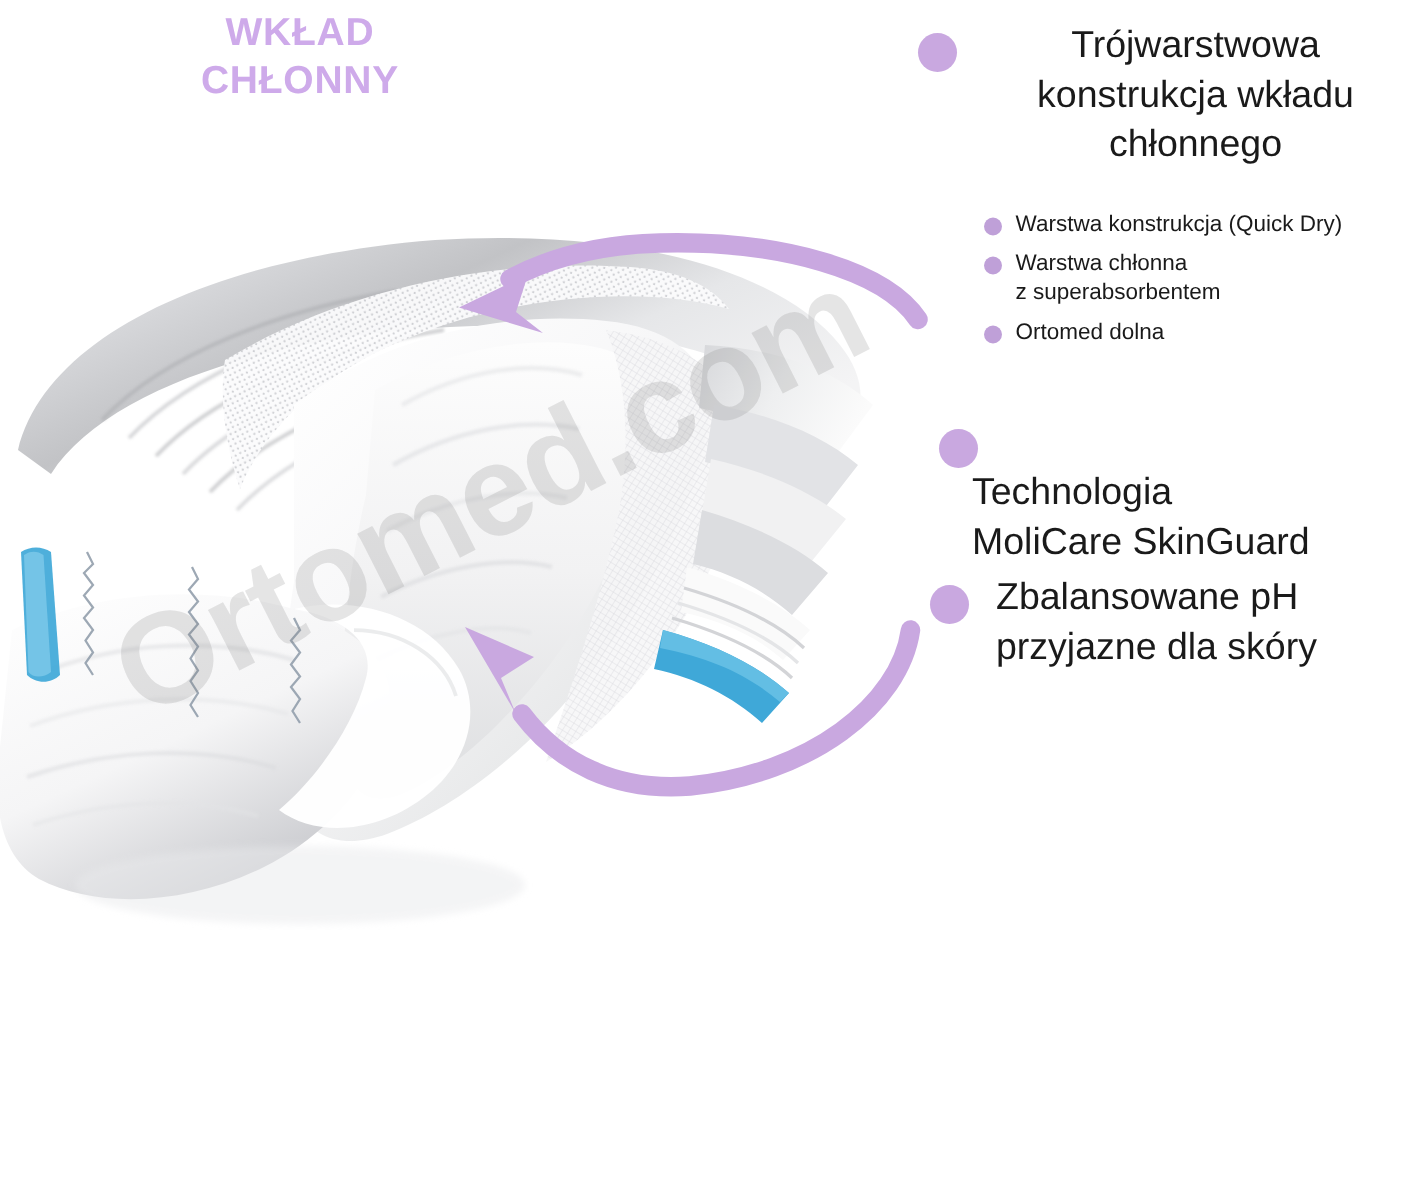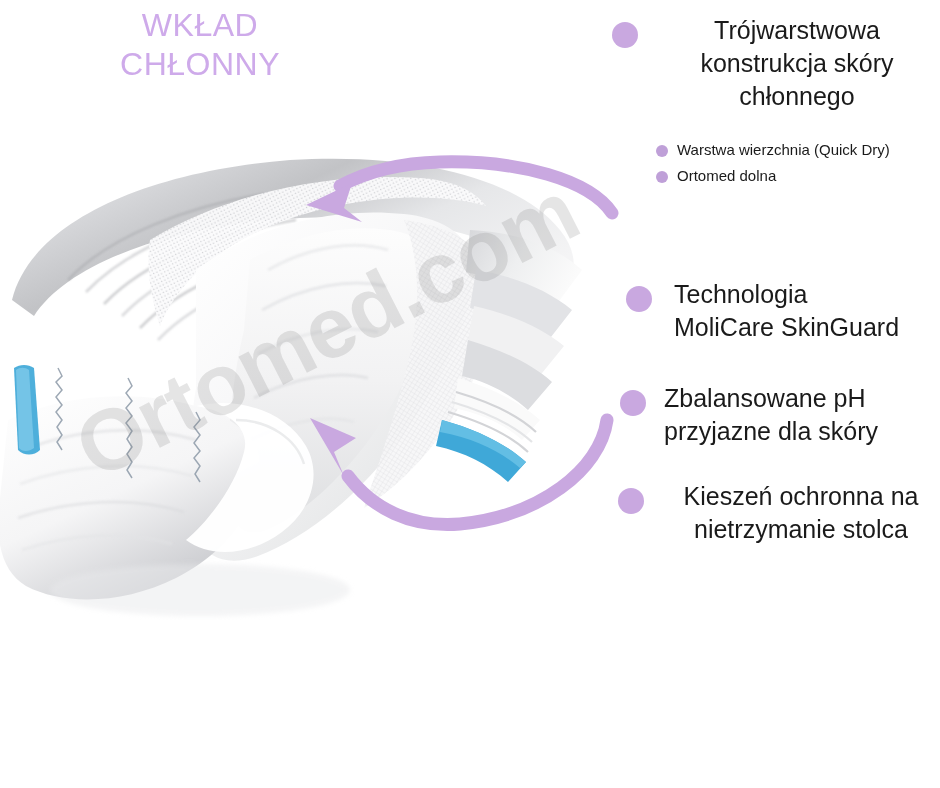--- a/index.html
+++ b/index.html
@@ -17,22 +17,22 @@
   }
 
   
   #title {
     position: absolute;
     left: 0px;
     top: 6px;
     width: 400px;
     text-align: center;
     color: #ceaaea;
-    font-weight: normal;
-    font-size: 32px;
+    font-weight: bold;
+    font-size: 26px;
     line-height: 1.22;
     letter-spacing: 0.5px;
     white-space: pre-line;
     user-select: none;
   }
 
   
   #photo-area {
     position: absolute;
     left: 0px;
@@ -101,21 +101,21 @@
     flex: 1;
     color: #1a1a1a;
     font-size: 25px;
     line-height: 1.32;
     white-space: pre-line;
   }
 
   #feature-0 { left: 0px;  top: 14px;  width: 328px; }
   #feature-0 .feature-text { text-align: center; padding-left: 16px; }
 
-  #feature-1 { left: 14px; top: 278px; width: 314px; }
+  #feature-1 { left: 14px; top: 278px; width: 314px; flex-direction: column; }
   #feature-1 .feature-text { text-align: left; padding-left: 22px; }
 
   #feature-2 { left: 8px;  top: 382px; width: 320px; }
   #feature-2 .feature-text { text-align: left; padding-left: 18px; }
 
   #feature-3 { left: 6px;  top: 480px; width: 322px; }
   #feature-3 .feature-text { text-align: center; padding-left: 18px; }
 
   
   #sublist {
@@ -302,50 +302,50 @@
     <path d="M607 420 C600 470 540 516 460 524 C410 528 372 508 348 476" stroke="#c9a8e0" stroke-width="13" fill="none" stroke-linecap="round"></path>
     <path d="M310 418 L356 438 L334 452 L344 476 Z" fill="#c9a8e0"></path>
   </g>
 </svg>
 
 <div id="features">
 
   <div class="feature" id="feature-0">
     <span class="bullet"></span>
     <span class="feature-text">Trójwarstwowa
-konstrukcja skóry
+konstrukcja wkładu
 chłonnego</span>
   </div>
 
   <div class="feature" id="feature-1">
     <span class="bullet"></span>
     <span class="feature-text">Technologia
 MoliCare SkinGuard</span>
   </div>
 
   <div class="feature" id="feature-2">
     <span class="bullet"></span>
     <span class="feature-text">Zbalansowane pH
 przyjazne dla skóry</span>
   </div>
 
-  <div class="feature" id="feature-3">
-    <span class="bullet"></span>
-    <span class="feature-text">Kieszeń ochronna na
-nietrzymanie stolca</span>
-  </div>
 
 </div>
 
 <div id="sublist">
 
   <div class="subitem">
     <span class="sub-bullet"></span>
-    <span class="sub-text">Warstwa wierzchnia (Quick Dry)</span>
-  </div>
-
+    <span class="sub-text">Warstwa konstrukcja (Quick Dry)</span>
+  </div>
+
+  <div class="subitem">
+    <span class="sub-bullet"></span>
+    <span class="sub-text">Warstwa chłonna
+z superabsorbentem</span>
+  </div>
 
   <div class="subitem">
     <span class="sub-bullet"></span>
     <span class="sub-text">Ortomed dolna</span>
   </div>
 
 </div>
 
 </body></html>

